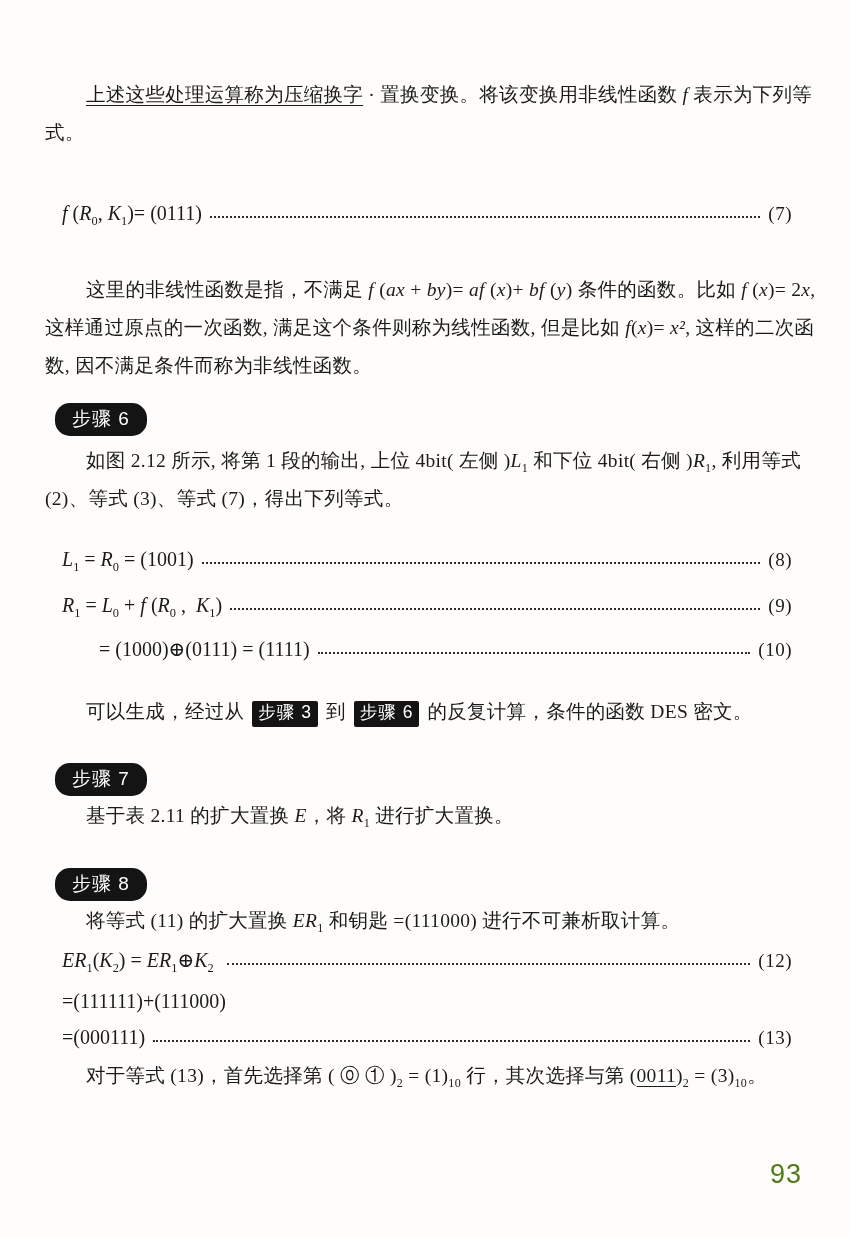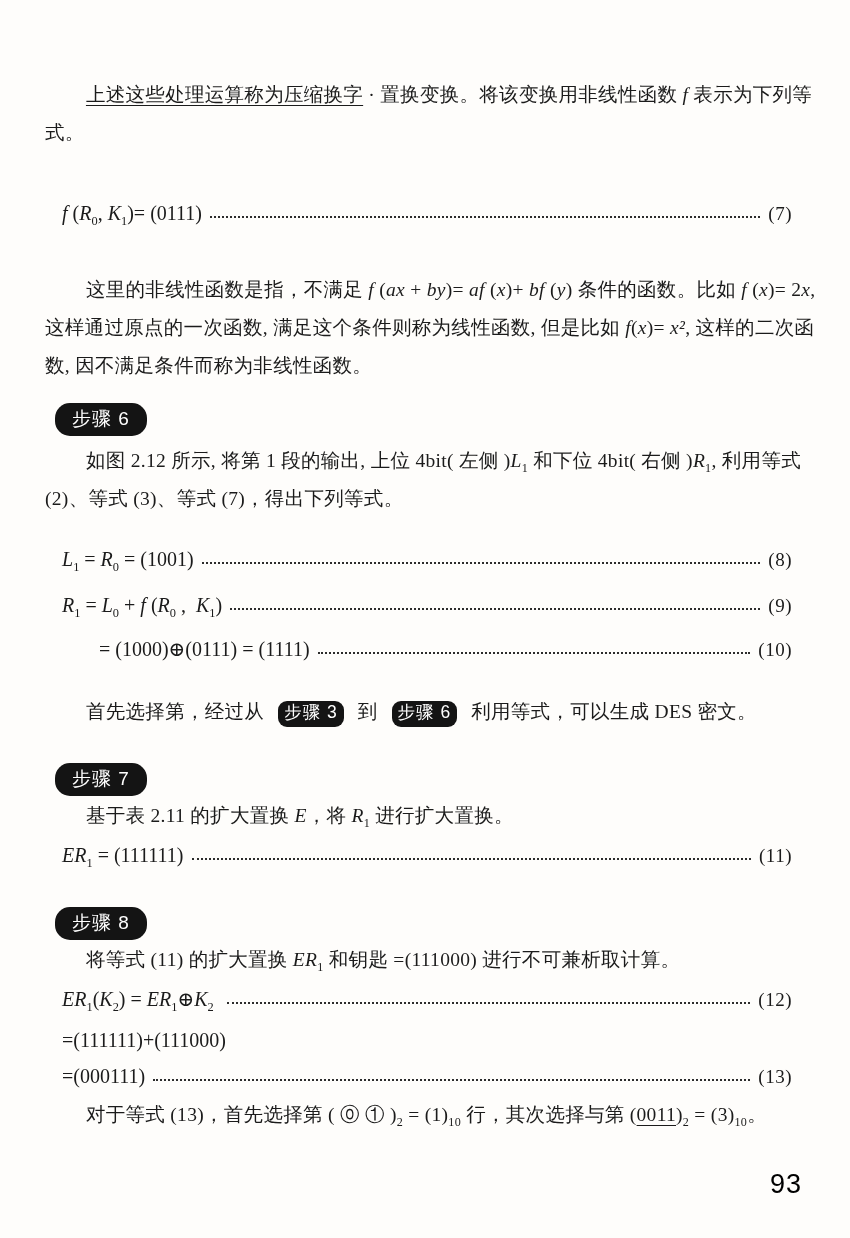--- a/index.html
+++ b/index.html
@@ -16,36 +16,36 @@
   sub{font-size:.62em;line-height:0;}
   .badge{
     display:inline-block;background:#141414;color:#fff;
     font-family:"Liberation Sans","DejaVu Sans",sans-serif;
     font-size:19px;line-height:1;padding:6px 17px 8px;border-radius:15px;
     margin-left:10px;letter-spacing:1px;
   }
   .ib{
     display:inline-block;background:#141414;color:#fff;
     font-family:"Liberation Sans","DejaVu Sans",sans-serif;
-    font-size:17.5px;line-height:1;padding:3px 6px 5px;border-radius:9px;
-    margin:0 14px;text-indent:0;letter-spacing:1px;
+    font-size:17.5px;line-height:1;padding:3px 6px 5px;border-radius:2px;
+    margin:0 8px;text-indent:0;letter-spacing:1px;
   }
   .eq{
     display:flex;align-items:baseline;font-size:20px;line-height:30px;
     margin-left:17px;margin-right:38px;white-space:nowrap;
   }
   .eq-body{white-space:pre-wrap;}
   .leader{
     flex:1;height:0;border-bottom:2.2px dotted #2c2c2c;
     align-self:center;margin:6px 8px 0 8px;min-width:30px;
   }
   .eq-num{font-size:19px;letter-spacing:.5px;}
   .cont2{}
   .page-number{
-    position:absolute;right:48px;bottom:38px;font-size:27px;color:#000000;
+    position:absolute;right:48px;bottom:48px;font-size:27px;color:#4d7c0f;
     font-family:"Liberation Sans","DejaVu Sans",sans-serif;letter-spacing:1px;
   }
 </style>
 </head>
 <body>
 
 <div class="page">
 
   <p class="para indent" style="margin-top:0;"><span class="ul">上述这些处理运算称为压缩换字</span><span> · 置换变换。将该变换用非线性函数 </span><span class="it">f</span><span> 表示为下列等式。</span></p>
 
@@ -71,32 +71,27 @@
     <span class="eq-body"><span class="it">R</span><sub>1</sub><span> = </span><span class="it">L</span><sub>0</sub><span> + </span><span class="it">f</span><span> (</span><span class="it">R</span><sub>0</sub><span> ,  </span><span class="it">K</span><sub>1</sub><span>)</span></span>
     <span class="leader"></span>
     <span class="eq-num">(9)</span>
   </div>
   <div class="eq" style="margin-top:13px;margin-left:54px;">
     <span class="eq-body"><span>= (1000)⊕(0111) = (1111)</span></span>
     <span class="leader"></span>
     <span class="eq-num">(10)</span>
   </div>
 
-  <p class="para indent" style="margin-top:28px;"><span>首先选择第，经过从</span><span class="ib">步骤 3</span><span>到</span><span class="ib">步骤 6</span><span>利用等式，可以生成 DES 密文。</span></p>
+  <p class="para indent" style="margin-top:28px;"><span>可以生成，经过从</span><span class="ib">步骤 3</span><span>到</span><span class="ib">步骤 6</span><span>的反复计算，条件的函数 DES 密文。</span></p>
 
   <div style="margin-top:32px;">
     <span class="badge">步骤 7</span>
   </div>
   <p class="para indent" style="margin-top:4px;line-height:32px;"><span>基于表 2.11 的扩大置换 </span><span class="it">E</span><span>，将 </span><span class="it">R</span><sub>1</sub><span> 进行扩大置换。</span></p>
 
-  <div class="eq" style="margin-top:8px;">
-    <span class="eq-body"><span class="it">ER</span><sub>1</sub><span> = (111111)</span></span>
-    <span class="leader"></span>
-    <span class="eq-num">(11)</span>
-  </div>
 
   <div style="margin-top:36px;">
     <span class="badge">步骤 8</span>
   </div>
   <p class="para indent" style="margin-top:4px;line-height:32px;"><span>将等式 (11) 的扩大置换 </span><span class="it">ER</span><sub>1</sub><span> 和钥匙 =(111000) 进行不可兼析取计算。</span></p>
 
   <div class="eq" style="margin-top:8px;">
     <span class="eq-body"><span class="it">ER</span><sub>1</sub><span>(</span><span class="it">K</span><sub>2</sub><span>) = </span><span class="it">ER</span><sub>1</sub><span>⊕</span><span class="it">K</span><sub>2</sub><span> </span></span>
     <span class="leader"></span>
     <span class="eq-num">(12)</span>

